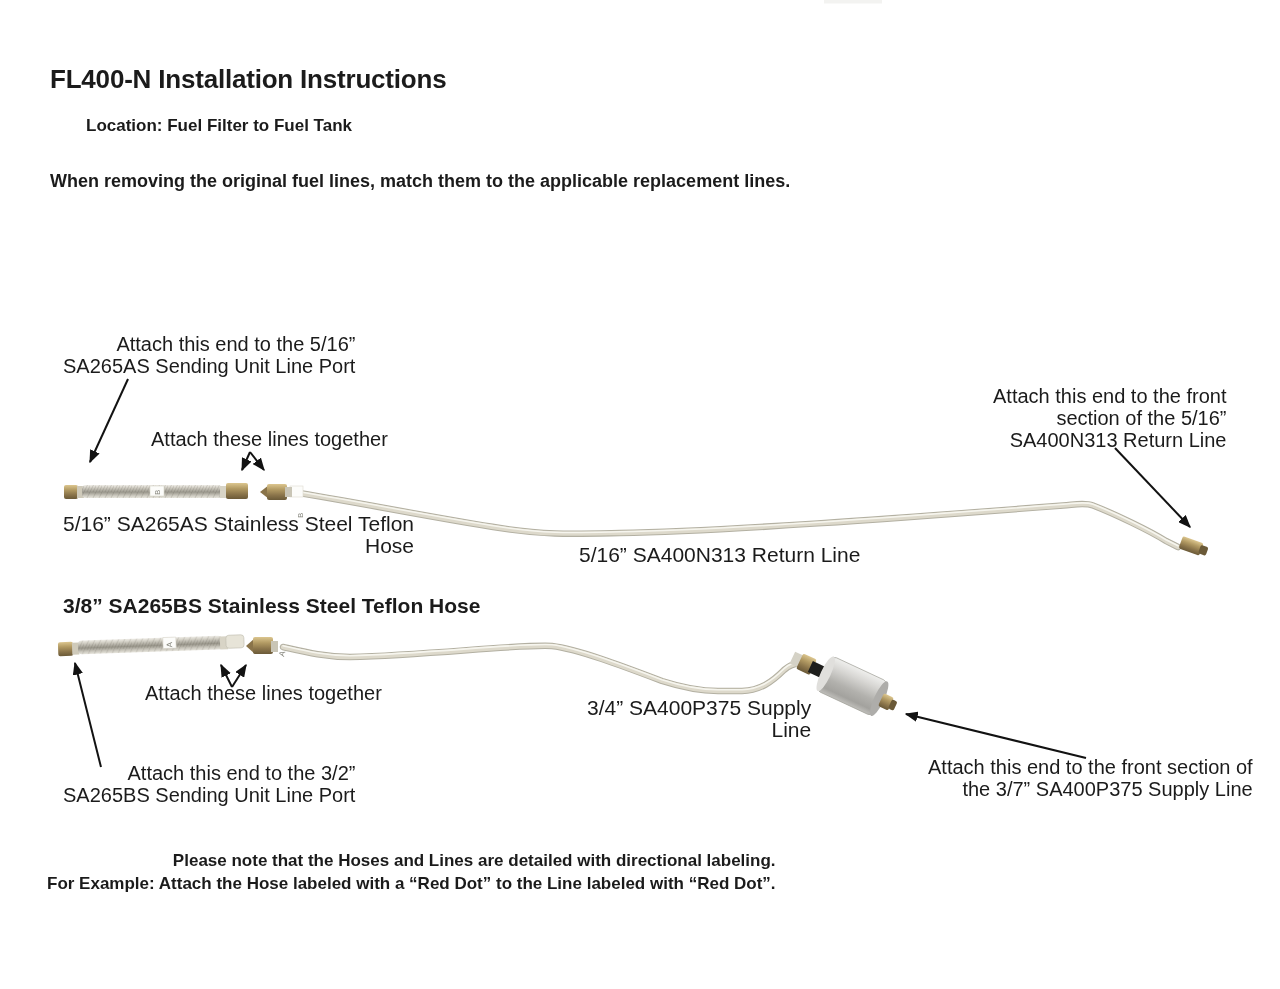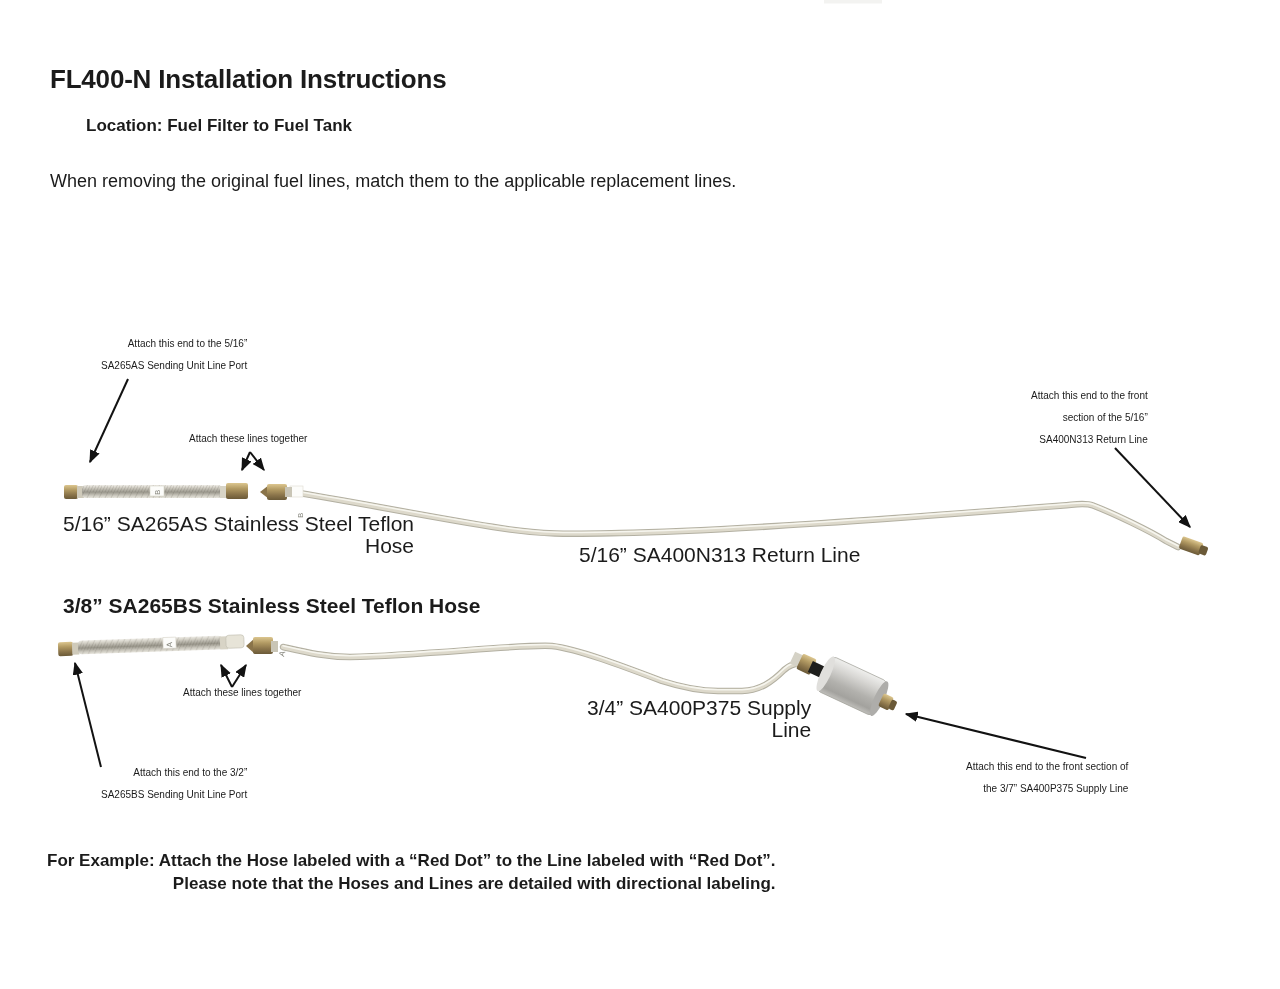--- a/index.html
+++ b/index.html
@@ -3,22 +3,22 @@
 <meta charset="utf-8">
 <style>
   html,body{margin:0;padding:0;}
   body{
     width:1280px;height:989px;position:relative;background:#ffffff;
     font-family:"Liberation Sans",sans-serif;color:#1b1b1b;overflow:hidden;
   }
   .abs{position:absolute;text-align:right;}
   .title{font-size:26px;font-weight:bold;letter-spacing:-0.2px;}
   .subtitle{font-size:17px;font-weight:bold;margin-left:36px;}
-  .intro{font-size:18px;font-weight:normal;}
-  .callout{font-size:10px;line-height:22px;white-space:pre-line;margin-left:38px;}
+  .intro{font-size:18px;font-weight:bold;}
+  .callout{font-size:20px;line-height:22px;white-space:pre-line;}
   .part-label{font-size:21px;line-height:22px;white-space:pre-line;}
   .note{font-size:17px;font-weight:bold;line-height:23px;}
   svg{position:absolute;left:0;top:0;}
   .arrow{stroke:#121212;stroke-width:2;fill:none;}
   .tubeOuter{stroke:#b3b0a2;stroke-width:6.5;fill:none;stroke-linecap:round;}
   .tubeMid{stroke:#ddd9cb;stroke-width:4.4;fill:none;stroke-linecap:round;}
   .tubeHi{stroke:#f6f5ee;stroke-width:1.6;fill:none;stroke-linecap:round;}
   .tag{font-size:8px;fill:#85857c;font-family:"Liberation Sans",sans-serif;}
 </style>
 </head>
@@ -150,15 +150,15 @@
 <div class="abs part-label" style="left:63px;top:595px;font-weight:bold;">3/8” SA265BS Stainless Steel Teflon Hose</div>
 <div class="abs callout" style="left:145px;top:682px;">Attach these lines together</div>
 <div class="abs part-label" style="left:587px;top:697px;">3/4” SA400P375 Supply
 Line</div>
 <div class="abs callout" style="left:63px;top:762px;">Attach this end to the 3/2”
 SA265BS Sending Unit Line Port</div>
 <div class="abs callout" style="left:928px;top:756px;">Attach this end to the front section of
 the 3/7” SA400P375 Supply Line</div>
 
 <div class="abs note" style="left:47px;top:849px;">
+  <div>Please note that the Hoses and Lines are detailed with directional labeling.</div>
   <div>For Example: Attach the Hose labeled with a “Red Dot” to the Line labeled with “Red Dot”.</div>
-  <div>Please note that the Hoses and Lines are detailed with directional labeling.</div>
 </div>
 
 </body></html>

